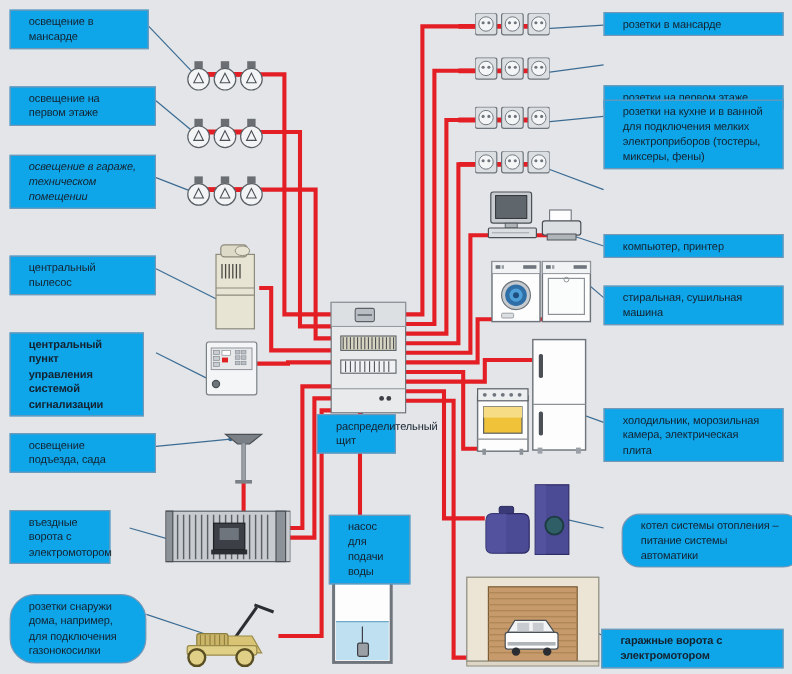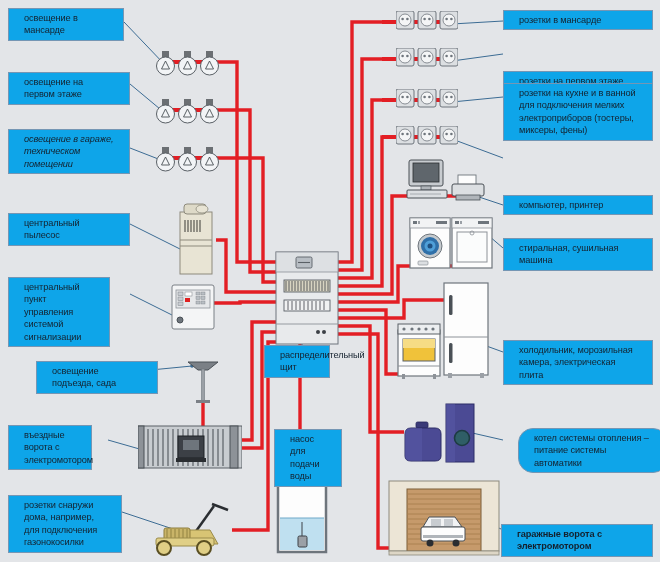--- a/index.html
+++ b/index.html
@@ -492,24 +492,24 @@
       <circle cx="43" cy="64" r="3.5" fill="#2a2d31"></circle>
         <circle cx="69" cy="64" r="3.5" fill="#2a2d31"></circle>
     </g>
     <rect x="2" y="72" width="110" height="4" fill="#ddd6c6" stroke="#8d8a7c" stroke-width="0.8"></rect>
   </svg>
 
   <div class="lbl" style="left:8px;top:8px;width:116px;">освещение в мансарде</div>
   <div class="lbl" style="left:8px;top:72px;width:122px;">освещение на первом этаже</div>
   <div class="lbl" style="left:8px;top:129px;width:122px;font-style:italic;">освещение в гараже, техническом помещении</div>
   <div class="lbl" style="left:8px;top:213px;width:122px;">центральный пылесос</div>
-  <div class="lbl" style="left:8px;top:277px;width:102px;">центральный пункт управления системой сигнализации</div>
-  <div class="lbl" style="left:8px;top:361px;width:122px;margin-left:28px;">освещение подъезда, сада</div>
+  <div class="lbl" style="left:8px;top:277px;width:112px;font-weight:bold;">центральный пункт управления системой сигнализации</div>
+  <div class="lbl" style="left:8px;top:361px;width:122px;">освещение подъезда, сада</div>
   <div class="lbl" style="left:8px;top:425px;width:84px;">въездные ворота с электромотором</div>
-  <div class="lbl" style="left:8px;top:495px;width:114px;">розетки снаружи дома, например, для подключения газонокосилки</div>
+  <div class="lbl" style="left:8px;top:495px;width:114px;border-radius:21px;">розетки снаружи дома, например, для подключения газонокосилки</div>
 
   <div class="lbl" style="left:503px;top:10px;width:150px;">розетки в мансарде</div>
   <div class="lbl" style="left:503px;top:43px;width:150px;margin-top:28px;">розетки на первом этаже</div>
   <div class="lbl" style="left:503px;top:83px;width:150px;">розетки на кухне и в ванной для подключения мелких электроприборов (тостеры, миксеры, фены)</div>
   <div class="lbl" style="left:503px;top:195px;width:150px;">компьютер, принтер</div>
   <div class="lbl" style="left:503px;top:238px;width:150px;">стиральная, сушильная машина</div>
   <div class="lbl" style="left:503px;top:340px;width:150px;">холодильник, морозильная камера, электрическая плита</div>
   <div class="lbl" style="left:518px;top:428px;width:150px;border-radius:15px;">котел системы отопления – питание системы автоматики</div>
   <div class="lbl" style="left:501px;top:524px;width:152px;font-weight:bold;">гаражные ворота с электромотором</div>
 

